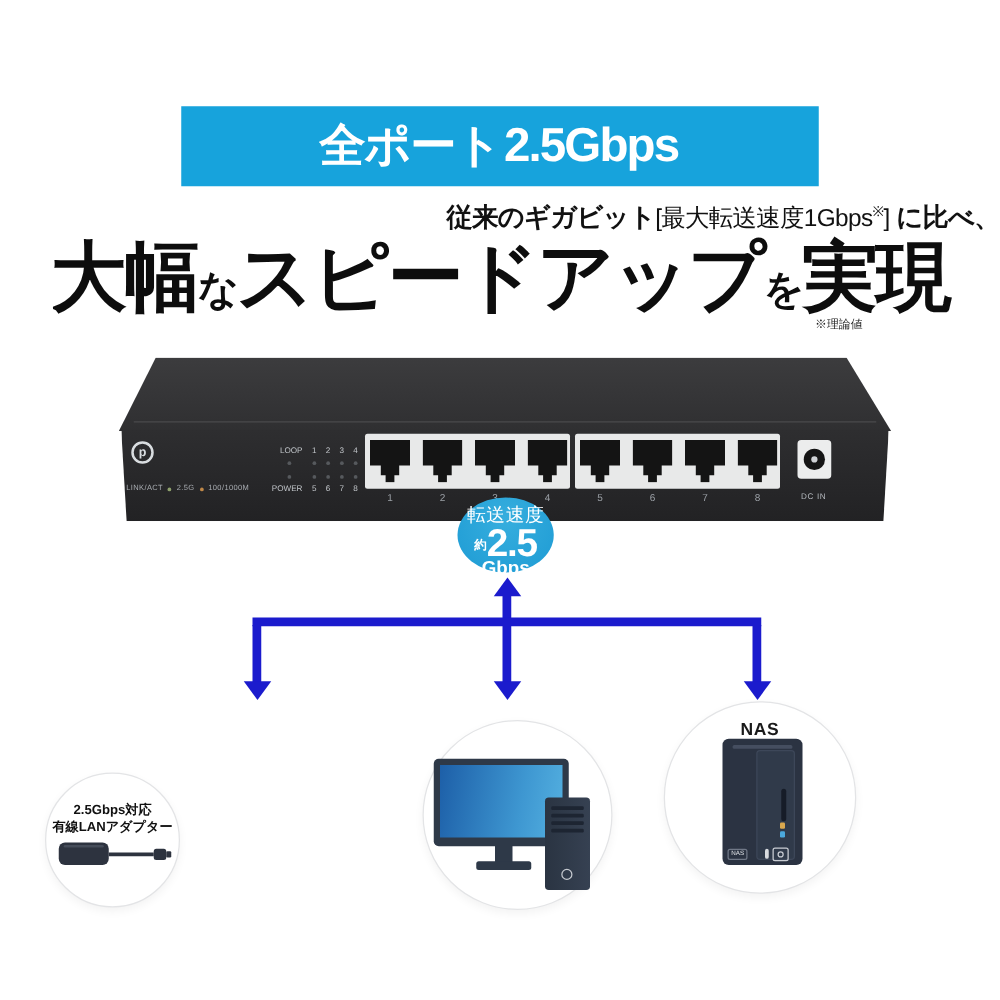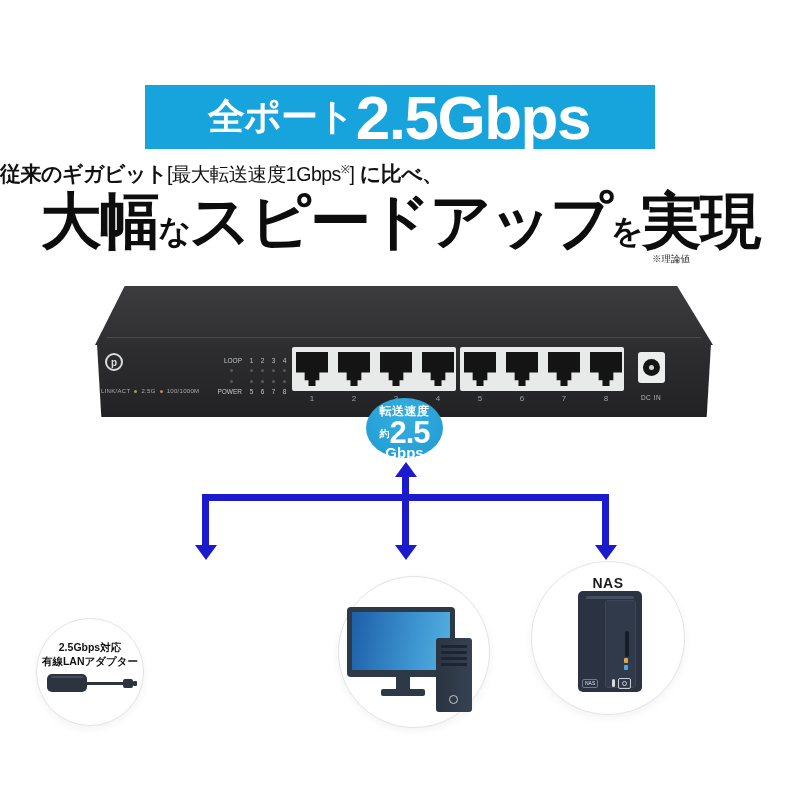--- a/index.html
+++ b/index.html
@@ -3,23 +3,23 @@
 <meta charset="utf-8">
 <style>
   * { margin:0; padding:0; box-sizing:border-box; }
   html,body { width:800px; height:800px; background:#ffffff; font-family:"Liberation Sans", sans-serif; overflow:hidden; }
   .page { position:relative; width:800px; height:800px; background:#fff; }
 
   
   .banner { position:absolute; left:145px; top:85px; width:510px; height:64px; background:#17a3dc;
             display:flex; align-items:center; justify-content:center; color:#fff; font-weight:900; }
   .banner .b-jp  { font-size:37px; letter-spacing:-1px; }
-  .banner .b-num { font-size:62px; letter-spacing:-1.5px; padding:0 2px; }
-
-  .subtitle { position:absolute; left:0; top:160px; width:800px; text-align:left; color:#111;
+  .banner .b-num { font-size:38px; letter-spacing:-1.5px; padding:0 2px; }
+
+  .subtitle { position:absolute; left:0; top:160px; width:800px; text-align:right; color:#111;
               font-size:21px; font-weight:700; letter-spacing:-0.5px; }
   .subtitle .lite { font-weight:400; font-size:19.5px; }
   .subtitle sup { font-size:11px; font-weight:400; }
 
   .title { position:absolute; left:0; top:188px; width:800px; text-align:center; color:#0d0d0d;
            font-weight:900; letter-spacing:-2px; line-height:1.1; }
   .title .big  { font-size:61px; }
   .title .small{ font-size:32px; }
 
   .note { position:absolute; left:580px; top:253px; width:110px; text-align:right;
@@ -64,21 +64,21 @@
   .dcjack .barrel { width:17px; height:17px; border-radius:50%; background:#151515;
                     display:flex; align-items:center; justify-content:center; }
   .dcjack .pin { width:5px; height:5px; border-radius:50%; background:#cfd2d5; }
   .dclabel { position:absolute; left:534px; top:50px; width:40px; text-align:center;
              font-size:6.5px; color:#b5b9be; letter-spacing:0.5px; }
 
   
   .badge { position:absolute; left:366px; top:398px; width:77px; height:60px; border-radius:50%;
            background:radial-gradient(circle at 50% 30%, #36aede, #1e9bd4);
            color:#fff; text-align:center; z-index:5; }
-  .badge .bd1 { font-size:12px; font-weight:700; padding-top:5px; letter-spacing:0.5px; }
+  .badge .bd1 { font-size:15px; font-weight:400; padding-top:5px; letter-spacing:0.5px; }
   .badge .bd2 { line-height:0.85; }
   .badge .approx { font-size:10px; font-weight:700; vertical-align:6px; }
   .badge .val { font-size:31px; font-weight:800; letter-spacing:-1px; }
   .badge .bd3 { font-size:15px; font-weight:800; line-height:0.9; }
 
   
   .shaft { position:absolute; width:7px; background:#1b1bcd; }
   .hbar  { position:absolute; left:202px; top:494px; width:407px; height:7px; background:#1b1bcd; }
   .head-up { position:absolute; width:0; height:0; border-left:11px solid transparent;
              border-right:11px solid transparent; border-bottom:15px solid #1b1bcd; }

